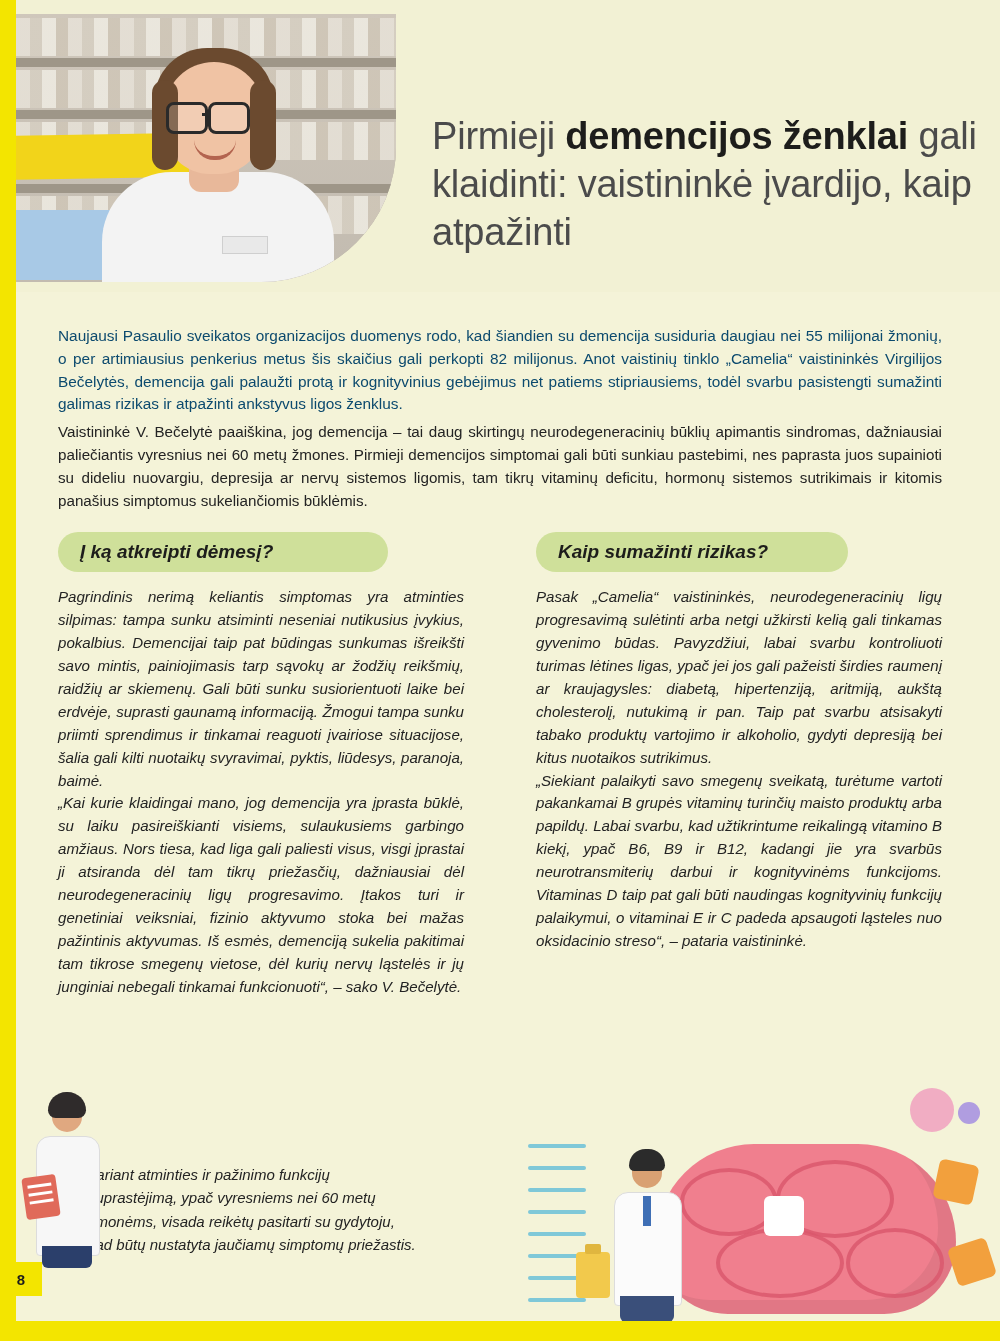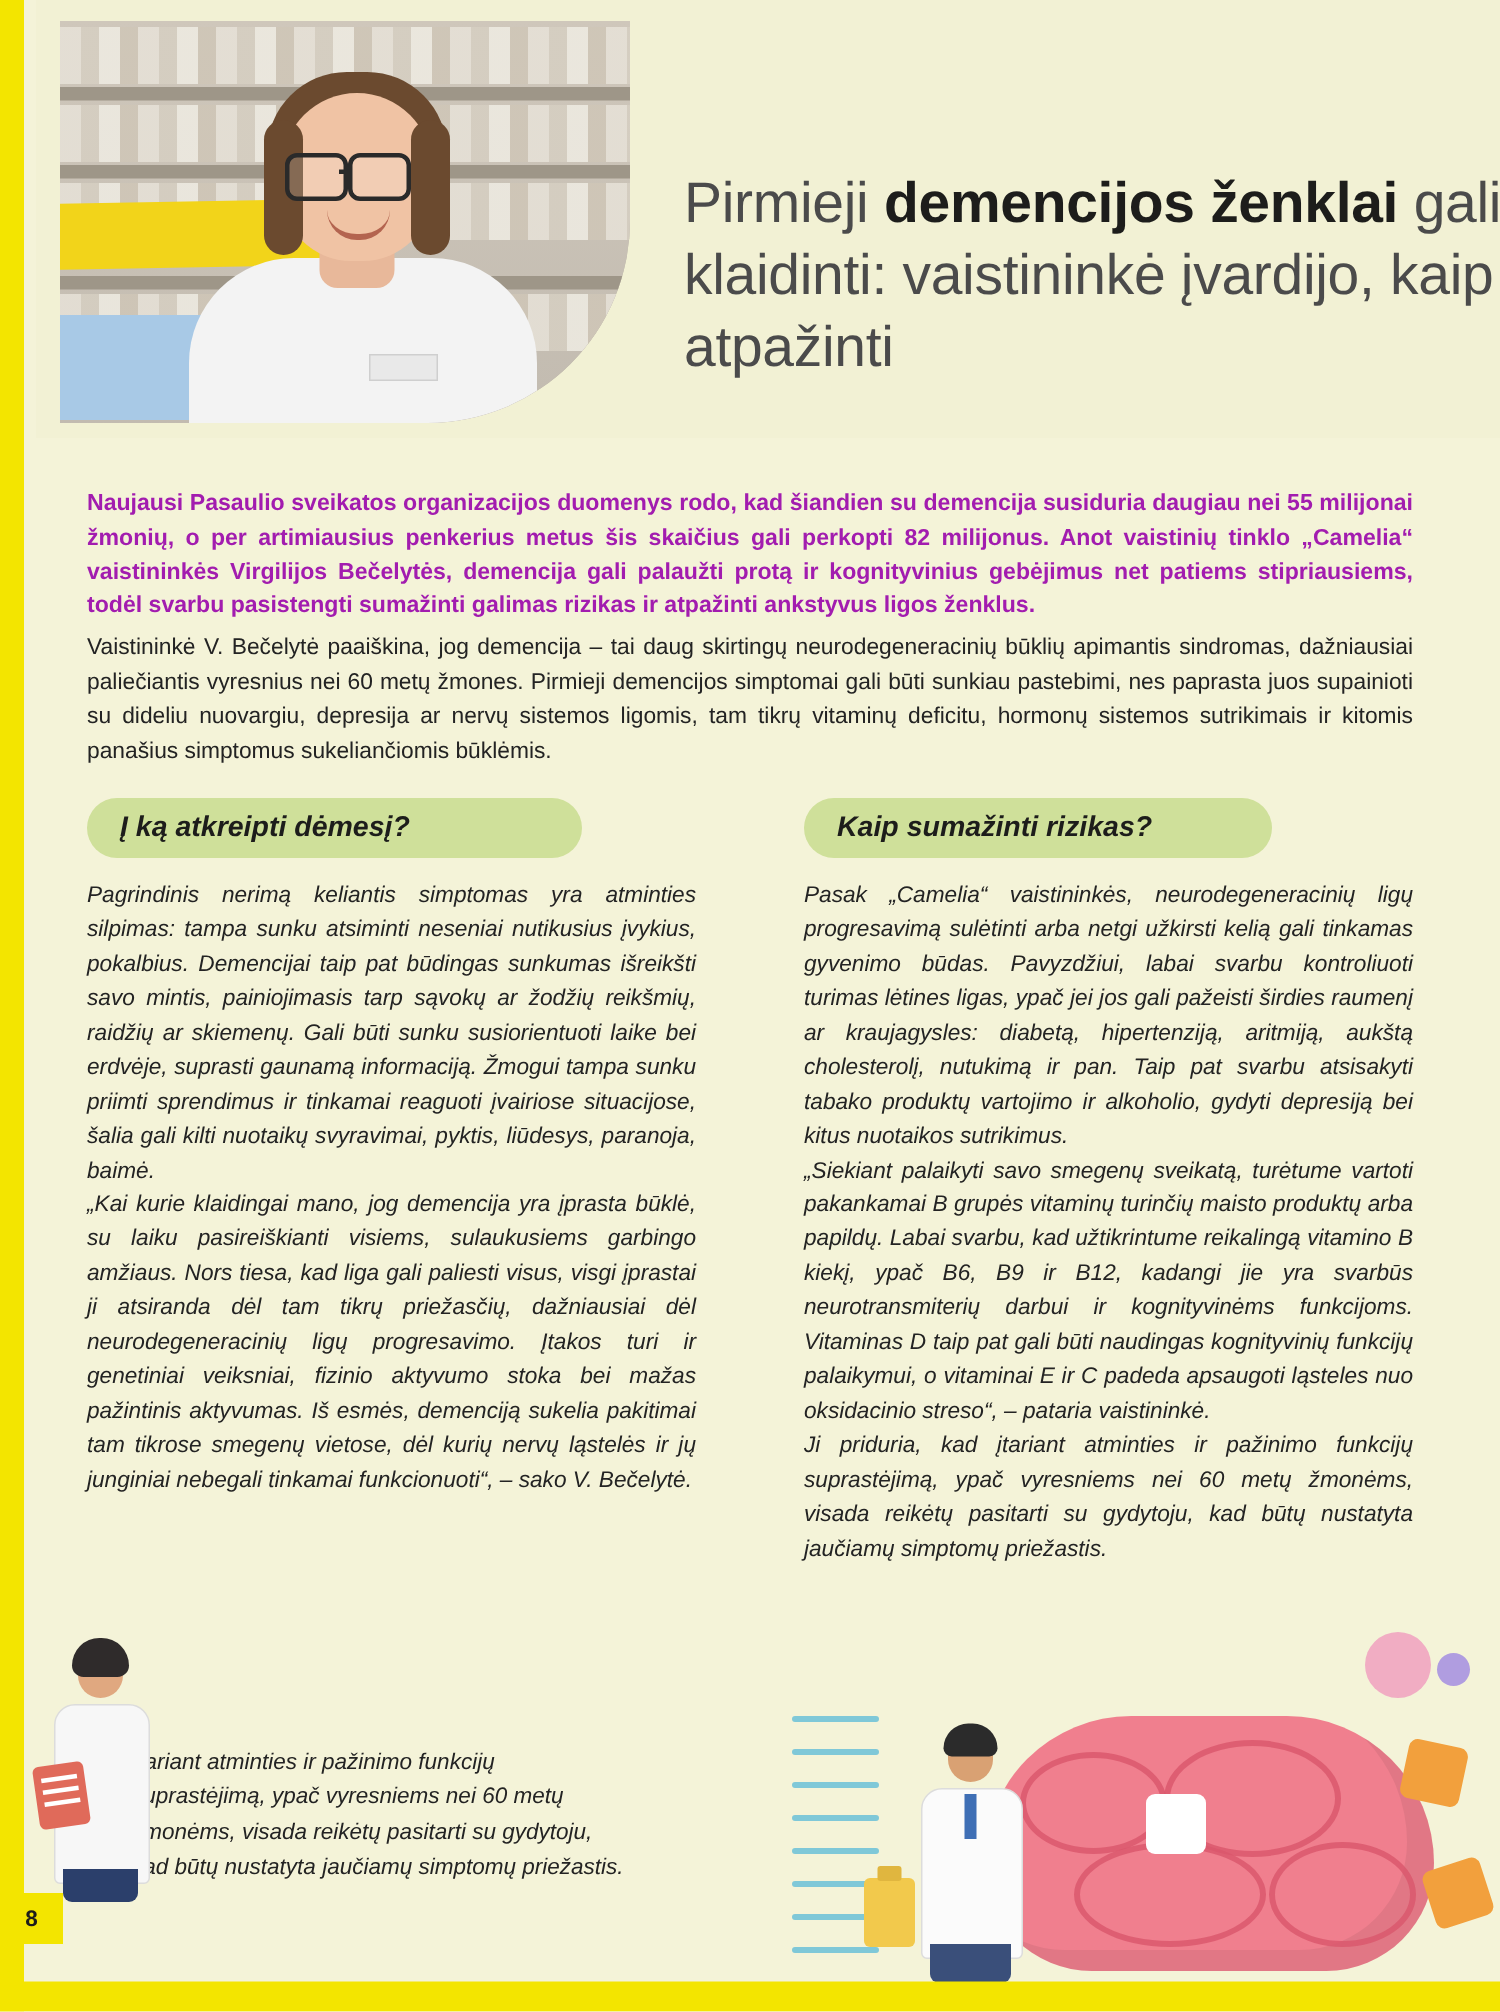--- a/index.html
+++ b/index.html
@@ -21,21 +21,21 @@
     position: absolute;
     left: 0; top: 0;
     width: 16px; height: 1341px;
     background: #f3e500;
   }
 
   
   .hero {
     position: absolute;
     left: 0; top: 0;
-    width: 868px; height: 292px; margin-left: 24px;
+    width: 868px; height: 292px;
   }
   .hero-bg {
     position: absolute;
     left: 0; top: 0;
     width: 1000px; height: 292px;
     background: #f2f1d4;
   }
   .photo-wrap {
     position: absolute;
     left: 16px; top: 14px;
@@ -159,22 +159,22 @@
     font-weight: 700;
   }
 
   
   .lead {
     position: absolute;
     left: 58px; top: 310px;
     width: 884px;
     font-size: 15.4px;
     line-height: 1.47;
-    font-weight: 700;
-    color: #a21caf;
+    font-weight: 400;
+    color: #0c4a6e;
     text-align: justify;
   }
   .intro {
     position: absolute;
     left: 58px; top: 406px;
     width: 884px;
     font-size: 15.2px;
     line-height: 1.5;
     color: #232323;
     text-align: justify;
@@ -344,21 +344,20 @@
       <p>Pagrindinis nerimą keliantis simptomas yra atminties silpimas: tampa sunku atsiminti neseniai nutikusius įvykius, pokalbius. Demencijai taip pat būdingas sunkumas išreikšti savo mintis, painiojimasis tarp sąvokų ar žodžių reikšmių, raidžių ar skiemenų. Gali būti sunku susiorientuoti laike bei erdvėje, suprasti gaunamą informaciją. Žmogui tampa sunku priimti sprendimus ir tinkamai reaguoti įvairiose situacijose, šalia gali kilti nuotaikų svyravimai, pyktis, liūdesys, paranoja, baimė.</p>
       <p>„Kai kurie klaidingai mano, jog demencija yra įprasta būklė, su laiku pasireiškianti visiems, sulaukusiems garbingo amžiaus. Nors tiesa, kad liga gali paliesti visus, visgi įprastai ji atsiranda dėl tam tikrų priežasčių, dažniausiai dėl neurodegeneracinių ligų progresavimo. Įtakos turi ir genetiniai veiksniai, fizinio aktyvumo stoka bei mažas pažintinis aktyvumas. Iš esmės, demenciją sukelia pakitimai tam tikrose smegenų vietose, dėl kurių nervų ląstelės ir jų junginiai nebegali tinkamai funkcionuoti“, – sako V. Bečelytė.</p>
     </div>
 </div>
 
 <div class="col right">
   <div class="col-head">Kaip sumažinti rizikas?</div>
   <div class="col-body">
       <p>Pasak „Camelia“ vaistininkės, neurodegeneracinių ligų progresavimą sulėtinti arba netgi užkirsti kelią gali tinkamas gyvenimo būdas. Pavyzdžiui, labai svarbu kontroliuoti turimas lėtines ligas, ypač jei jos gali pažeisti širdies raumenį ar kraujagysles: diabetą, hipertenziją, aritmiją, aukštą cholesterolį, nutukimą ir pan. Taip pat svarbu atsisakyti tabako produktų vartojimo ir alkoholio, gydyti depresiją bei kitus nuotaikos sutrikimus.</p>
       <p>„Siekiant palaikyti savo smegenų sveikatą, turėtume vartoti pakankamai B grupės vitaminų turinčių maisto produktų arba papildų. Labai svarbu, kad užtikrintume reikalingą vitamino B kiekį, ypač B6, B9 ir B12, kadangi jie yra svarbūs neurotransmiterių darbui ir kognityvinėms funkcijoms. Vitaminas D taip pat gali būti naudingas kognityvinių funkcijų palaikymui, o vitaminai E ir C padeda apsaugoti ląsteles nuo oksidacinio streso“, – pataria vaistininkė.</p>
-      <p>Ji priduria, kad įtariant atminties ir pažinimo funkcijų suprastėjimą, ypač vyresniems nei 60 metų žmonėms, visada reikėtų pasitarti su gydytoju, kad būtų nustatyta jaučiamų simptomų priežastis.</p>
     </div>
 </div>
 
 <p class="note">Įtariant atminties ir pažinimo funkcijų suprastėjimą, ypač vyresniems nei 60 metų žmonėms, visada reikėtų pasitarti su gydytoju, kad būtų nustatyta jaučiamų simptomų priežastis.</p>
 
 <div class="doc-left">
   <div class="dl-coat"></div>
   <div class="dl-head"></div>
   <div class="dl-hair"></div>
   <div class="dl-pants"></div>

